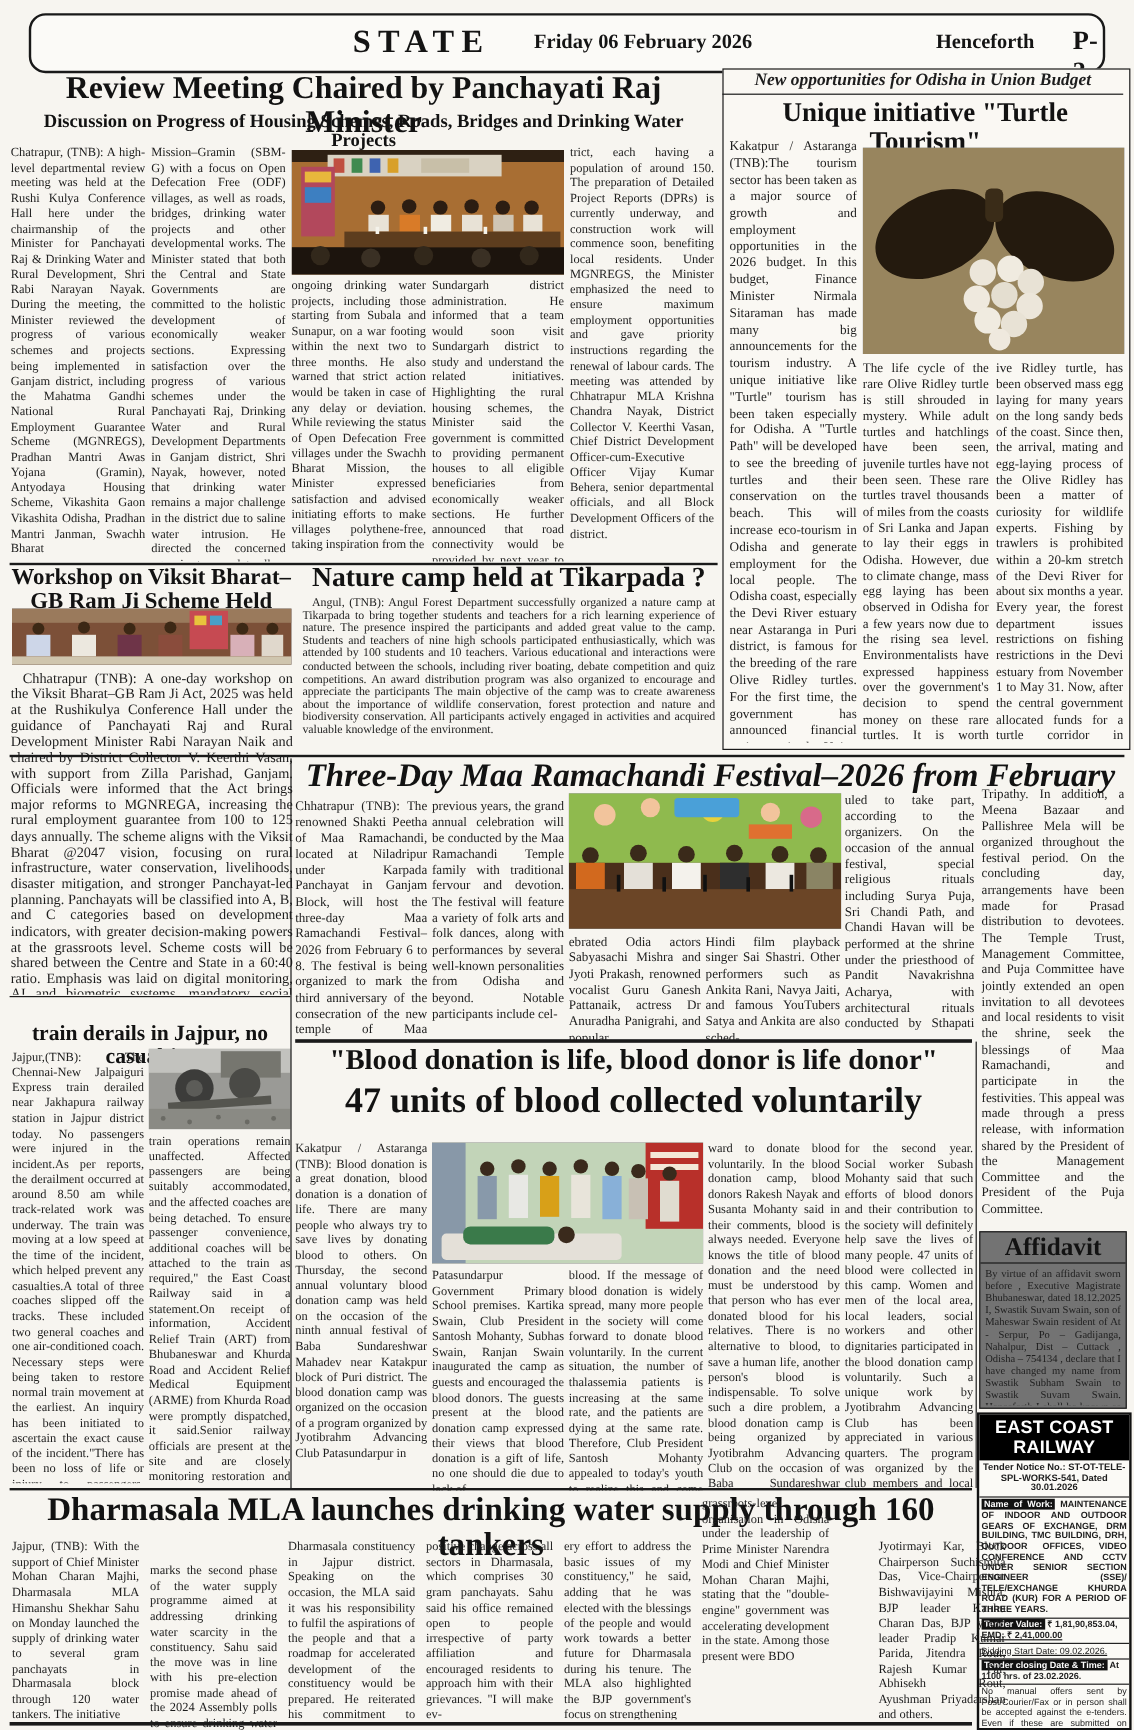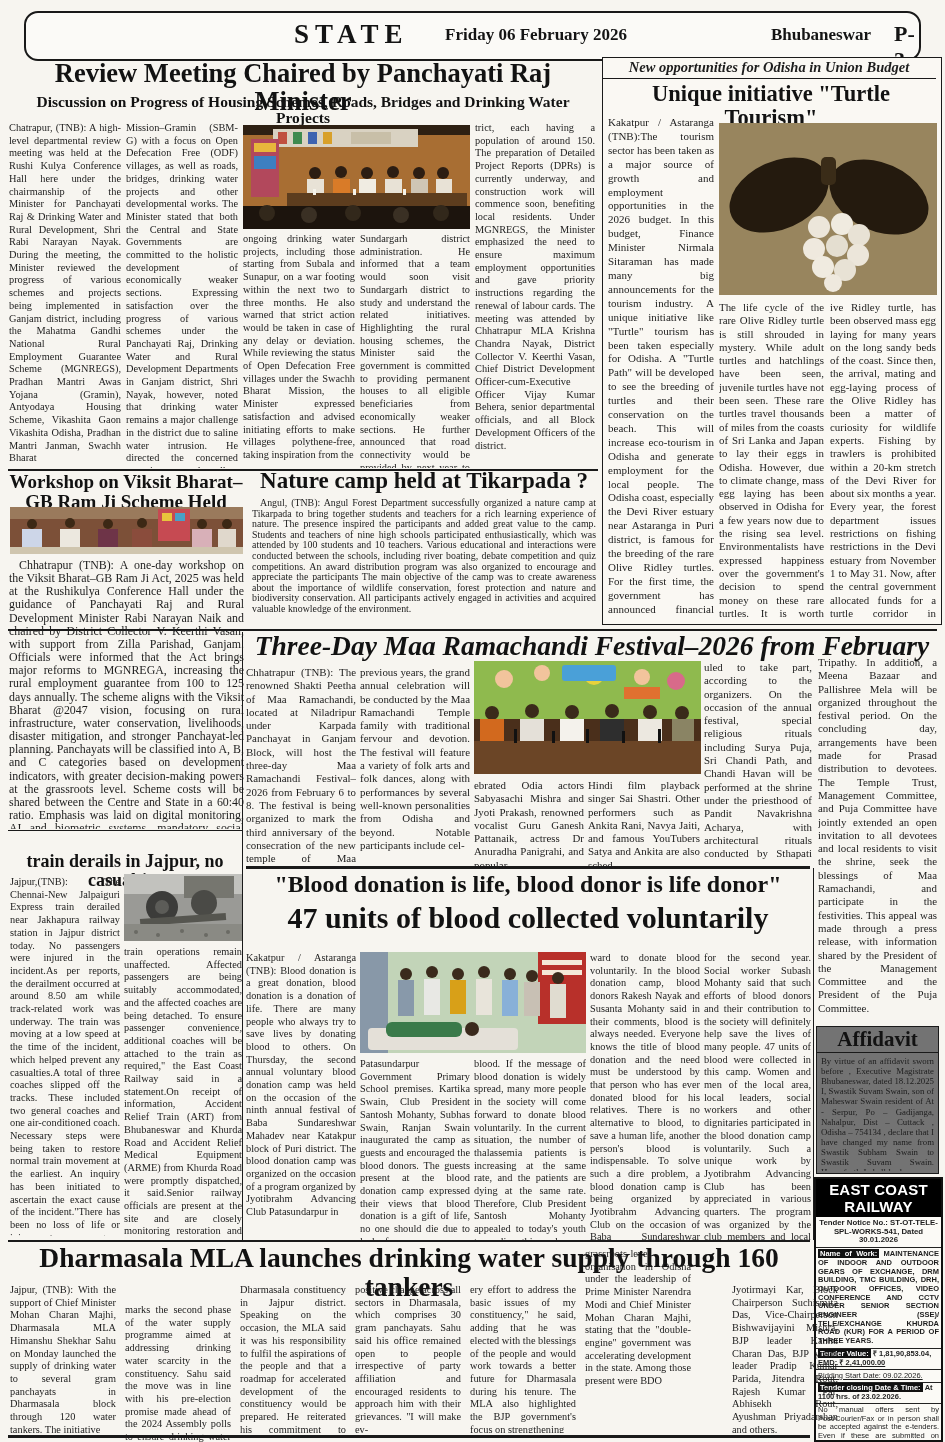--- a/index.html
+++ b/index.html
@@ -24,21 +24,21 @@
   .u{text-decoration:underline;}
   .b{font-weight:bold;}
   .masthead-box{border:2.5px solid #191919;border-radius:14px;background:#fbfaf7;}
 </style>
 </head>
 <body>
 
 <div class="abs masthead-box" style="left:24px;top:11px;width:893px;height:46px;">
   <div class="abs" style="left:268px;top:6px;font-family:'Liberation Serif',serif;font-weight:bold;font-size:27px;letter-spacing:6px;color:#141414;">STATE</div>
   <div class="abs" style="left:400px;top:12px;width:220px;text-align:center;font-weight:bold;font-size:17px;color:#141414;">Friday 06 February 2026</div>
-  <div class="abs" style="left:730px;top:12px;width:130px;text-align:center;font-weight:bold;font-size:17px;color:#141414;">Bhubaneswar</div>
+  <div class="abs" style="left:730px;top:12px;width:130px;text-align:center;font-weight:bold;font-size:17px;color:#141414;">Henceforth</div>
   <div class="abs" style="left:868px;top:8px;font-weight:bold;font-size:22px;color:#141414;">P-3</div>
 </div>
 
 <section>
   <h1 class="abs hl" style="left:8px;top:60px;width:590px;font-size:26.5px;margin:0;">Review Meeting Chaired by Panchayati Raj Minister</h1>
   <h2 class="abs hl" style="left:8px;top:94px;width:590px;font-size:15.5px;margin:0;">Discussion on Progress of Housing Schemes, Roads, Bridges and Drinking Water Projects</h2>
   <div class="col t-news" style="left:9px;top:122px;width:112px;height:346px;">Chatrapur, (TNB): A high-level departmental review meeting was held at the Rushi Kulya Conference Hall here under the chairmanship of the Minister for Panchayati Raj &amp; Drinking Water and Rural Development, Shri Rabi Narayan Nayak. During the meeting, the Minister reviewed the progress of various schemes and projects being implemented in Ganjam district, including the Mahatma Gandhi National Rural Employment Guarantee Scheme (MGNREGS), Pradhan Mantri Awas Yojana (Gramin), Antyodaya Housing Scheme, Vikashita Gaon Vikashita Odisha, Pradhan Mantri Janman, Swachh Bharat</div>
   <div class="col t-news" style="left:126px;top:122px;width:112px;height:346px;">Mission–Gramin (SBM-G) with a focus on Open Defecation Free (ODF) villages, as well as roads, bridges, drinking water projects and other developmental works. The Minister stated that both the Central and State Governments are committed to the holistic development of economically weaker sections. Expressing satisfaction over the progress of various schemes under the Panchayati Raj, Drinking Water and Rural Development Departments in Ganjam district, Shri Nayak, however, noted that drinking water remains a major challenge in the district due to saline water intrusion. He directed the concerned agencies to complete all</div>
   <div class="col t-news" style="left:243px;top:233px;width:112px;height:235px;">ongoing drinking water projects, including those starting from Subala and Sunapur, on a war footing within the next two to three months. He also warned that strict action would be taken in case of any delay or deviation. While reviewing the status of Open Defecation Free villages under the Swachh Bharat Mission, the Minister expressed satisfaction and advised initiating efforts to make villages polythene-free, taking inspiration from the</div>
   <div class="col t-news" style="left:360px;top:233px;width:110px;height:235px;">Sundargarh district administration. He informed that a team would soon visit Sundargarh district to study and understand the related initiatives. Highlighting the rural housing schemes, the Minister said the government is committed to providing permanent houses to all eligible beneficiaries from economically weaker sections. He further announced that road connectivity would be provided by next year to 16 remote villages in Ganjam dis-</div>

